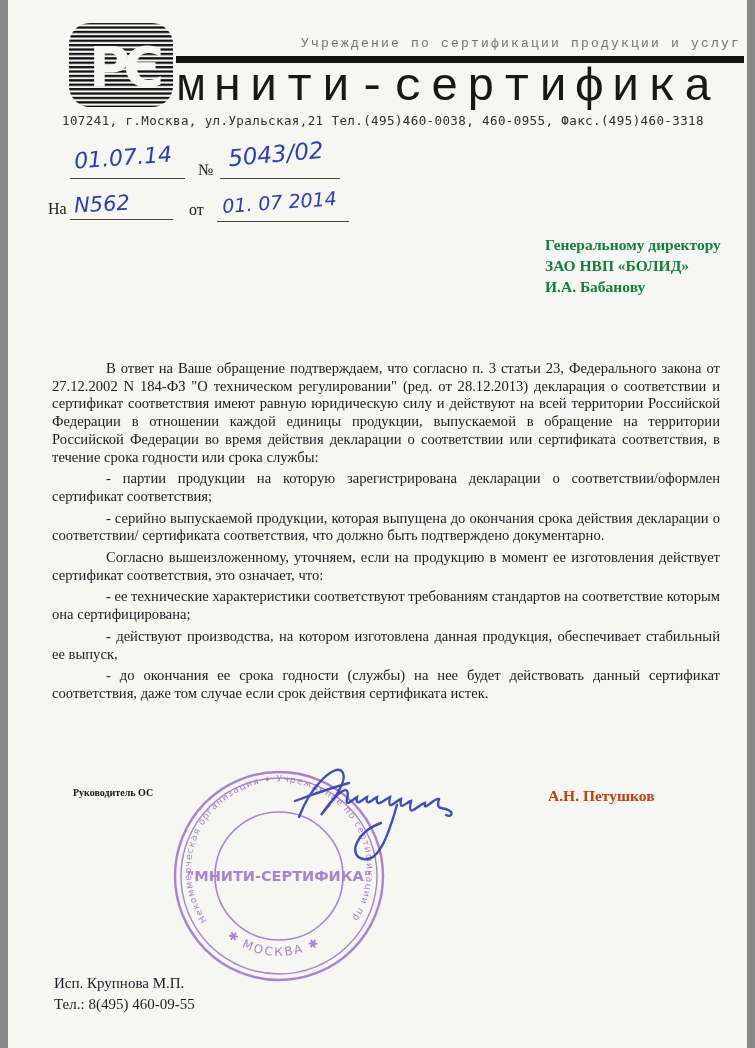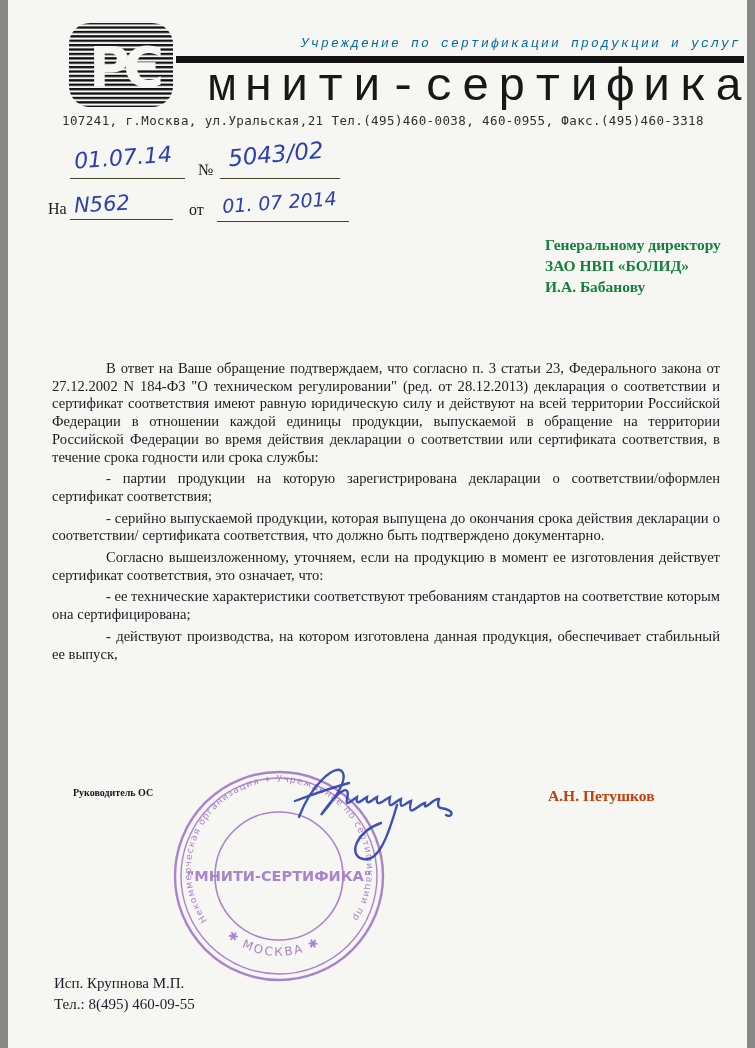--- a/index.html
+++ b/index.html
@@ -5,26 +5,26 @@
   html,body{margin:0;padding:0;background:#888;}
   .page{
     position:relative;width:739px;height:1048px;margin:0 auto;
     background:#f6f6f2;overflow:hidden;
     font-family:"Liberation Serif", serif;color:#151515;
   }
   
   .logo{position:absolute;left:60px;top:22px;}
   .tagline{
     position:absolute;left:293px;top:36px;
-    font-family:"Liberation Mono", monospace;font-style:italic;
-    font-size:13px;letter-spacing:2.2px;color:#0369a1;white-space:nowrap;
+    font-family:"Liberation Mono", monospace;
+    font-size:13px;letter-spacing:2.2px;color:#737373;white-space:nowrap;
   }
   .header-bar{position:absolute;left:168px;top:56px;width:568px;height:7px;background:#131313;}
   .org-title{
-    position:absolute;left:200px;top:61px;
+    position:absolute;left:169px;top:61px;
     font-family:"Liberation Mono", monospace;font-size:47px;font-weight:400;
     letter-spacing:8px;color:#181818;white-space:nowrap;
   }
   .address-line{
     position:absolute;left:54px;top:113px;
     font-family:"DejaVu Sans Mono", monospace;font-size:12.5px;
     letter-spacing:0.4px;color:#2e2e2e;white-space:nowrap;
   }
   
   .hand{
@@ -102,20 +102,21 @@
     <div>И.А. Бабанову</div>
   </div>
 
   <div class="body-text">
     <p>В ответ на Ваше обращение подтверждаем, что согласно п. 3 статьи 23, Федерального закона от 27.12.2002 N 184-ФЗ "О техническом регулировании" (ред. от 28.12.2013) декларация о соответствии и сертификат соответствия имеют равную юридическую силу и действуют на всей территории Российской Федерации в отношении каждой единицы продукции, выпускаемой в обращение на территории Российской Федерации во время действия декларации о соответствии или сертификата соответствия, в течение срока годности или срока службы:</p>
     <p>- партии продукции на которую зарегистрирована декларации о соответствии/оформлен сертификат соответствия;</p>
     <p>- серийно выпускаемой продукции, которая выпущена до окончания срока действия декларации о соответствии/ сертификата соответствия, что должно быть подтверждено документарно.</p>
     <p>Согласно вышеизложенному, уточняем, если на продукцию в момент ее изготовления действует сертификат соответствия, это означает, что:</p>
     <p>- ее технические характеристики соответствуют требованиям стандартов на соответствие которым она сертифицирована;</p>
     <p>- действуют производства, на котором изготовлена данная продукция, обеспечивает стабильный ее выпуск,</p>
+    <p>- до окончания ее срока годности (службы) на нее будет действовать данный сертификат соответствия, даже  том случае если срок действия сертификата истек.</p>
   </div>
 
   <div class="sig-left">Руководитель ОС</div>
   <div class="sig-right">А.Н. Петушков</div>
 
   <div class="stamp">
     <svg width="216" height="216" viewBox="0 0 216 216">
       <g fill="none" stroke="#9d6fc7">
         <circle cx="108" cy="108" r="104" stroke-width="2.4"></circle>
         <circle cx="108" cy="108" r="98" stroke-width="1.4"></circle>

